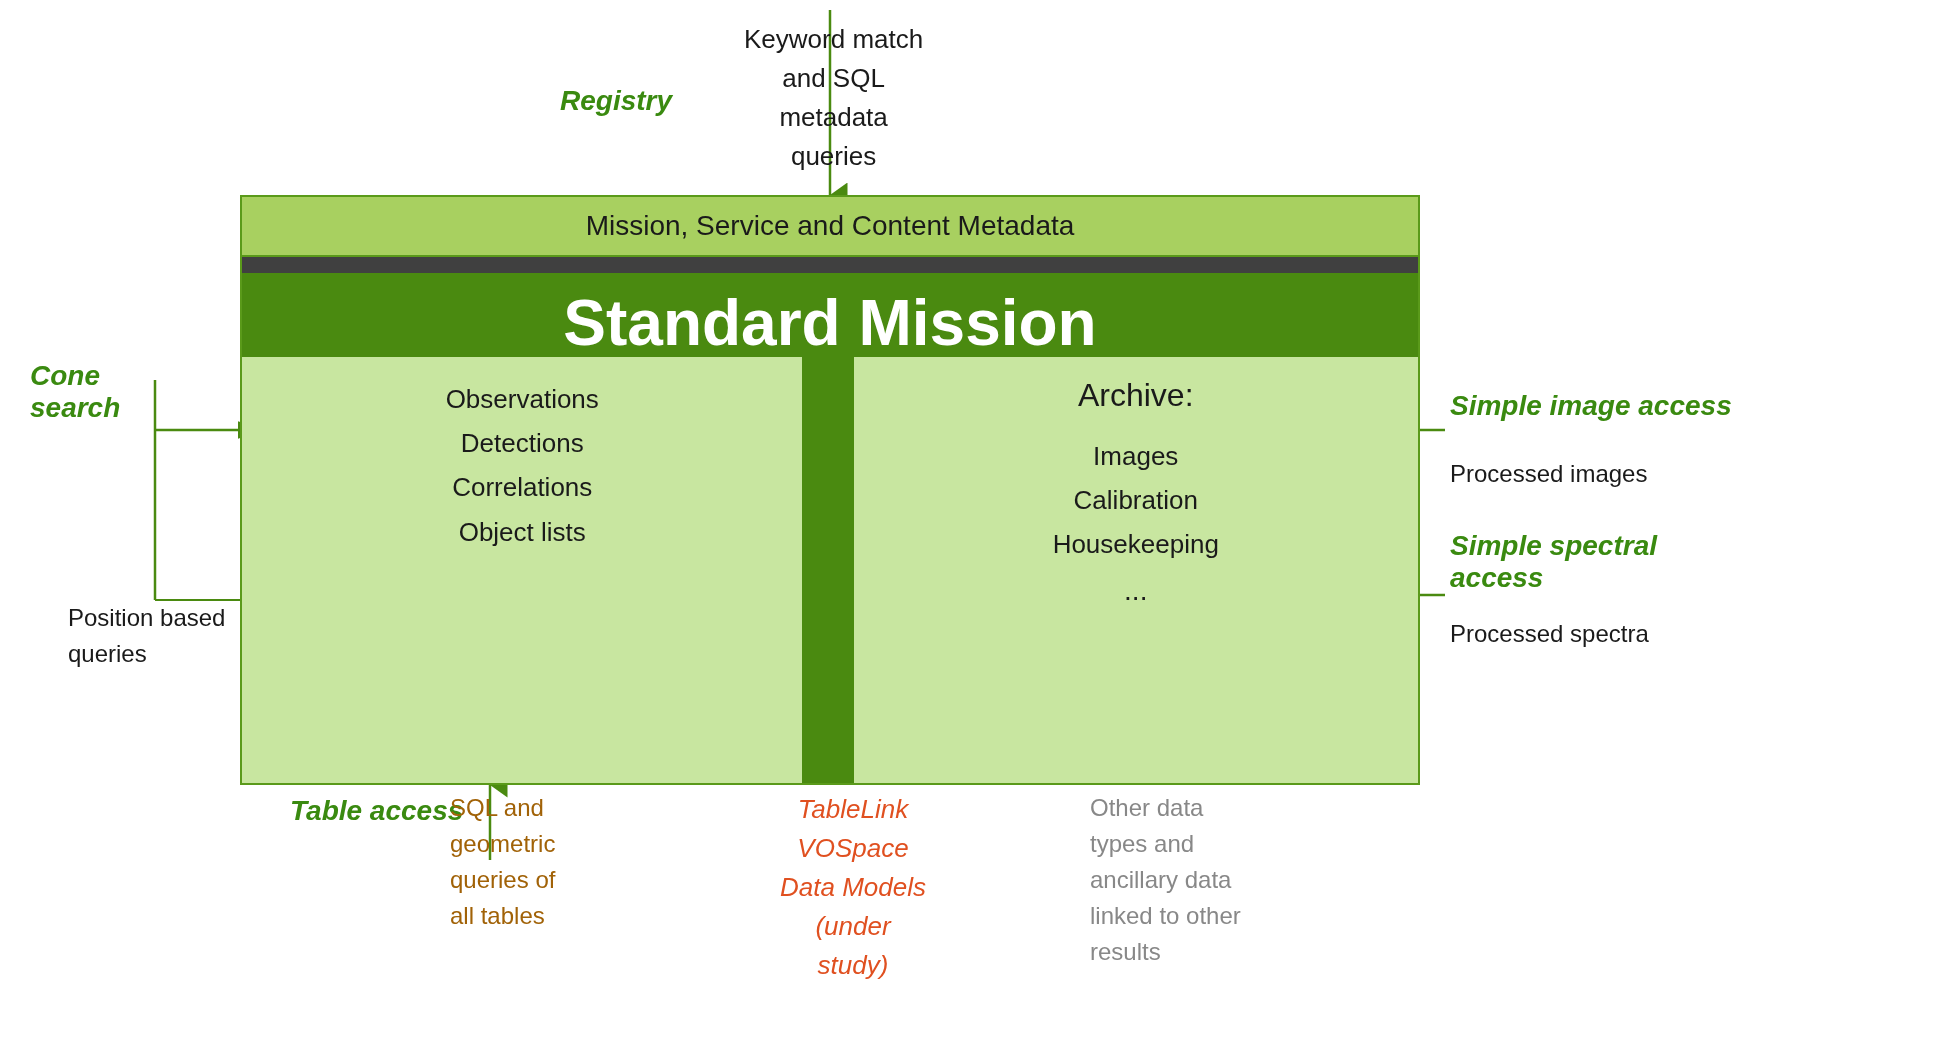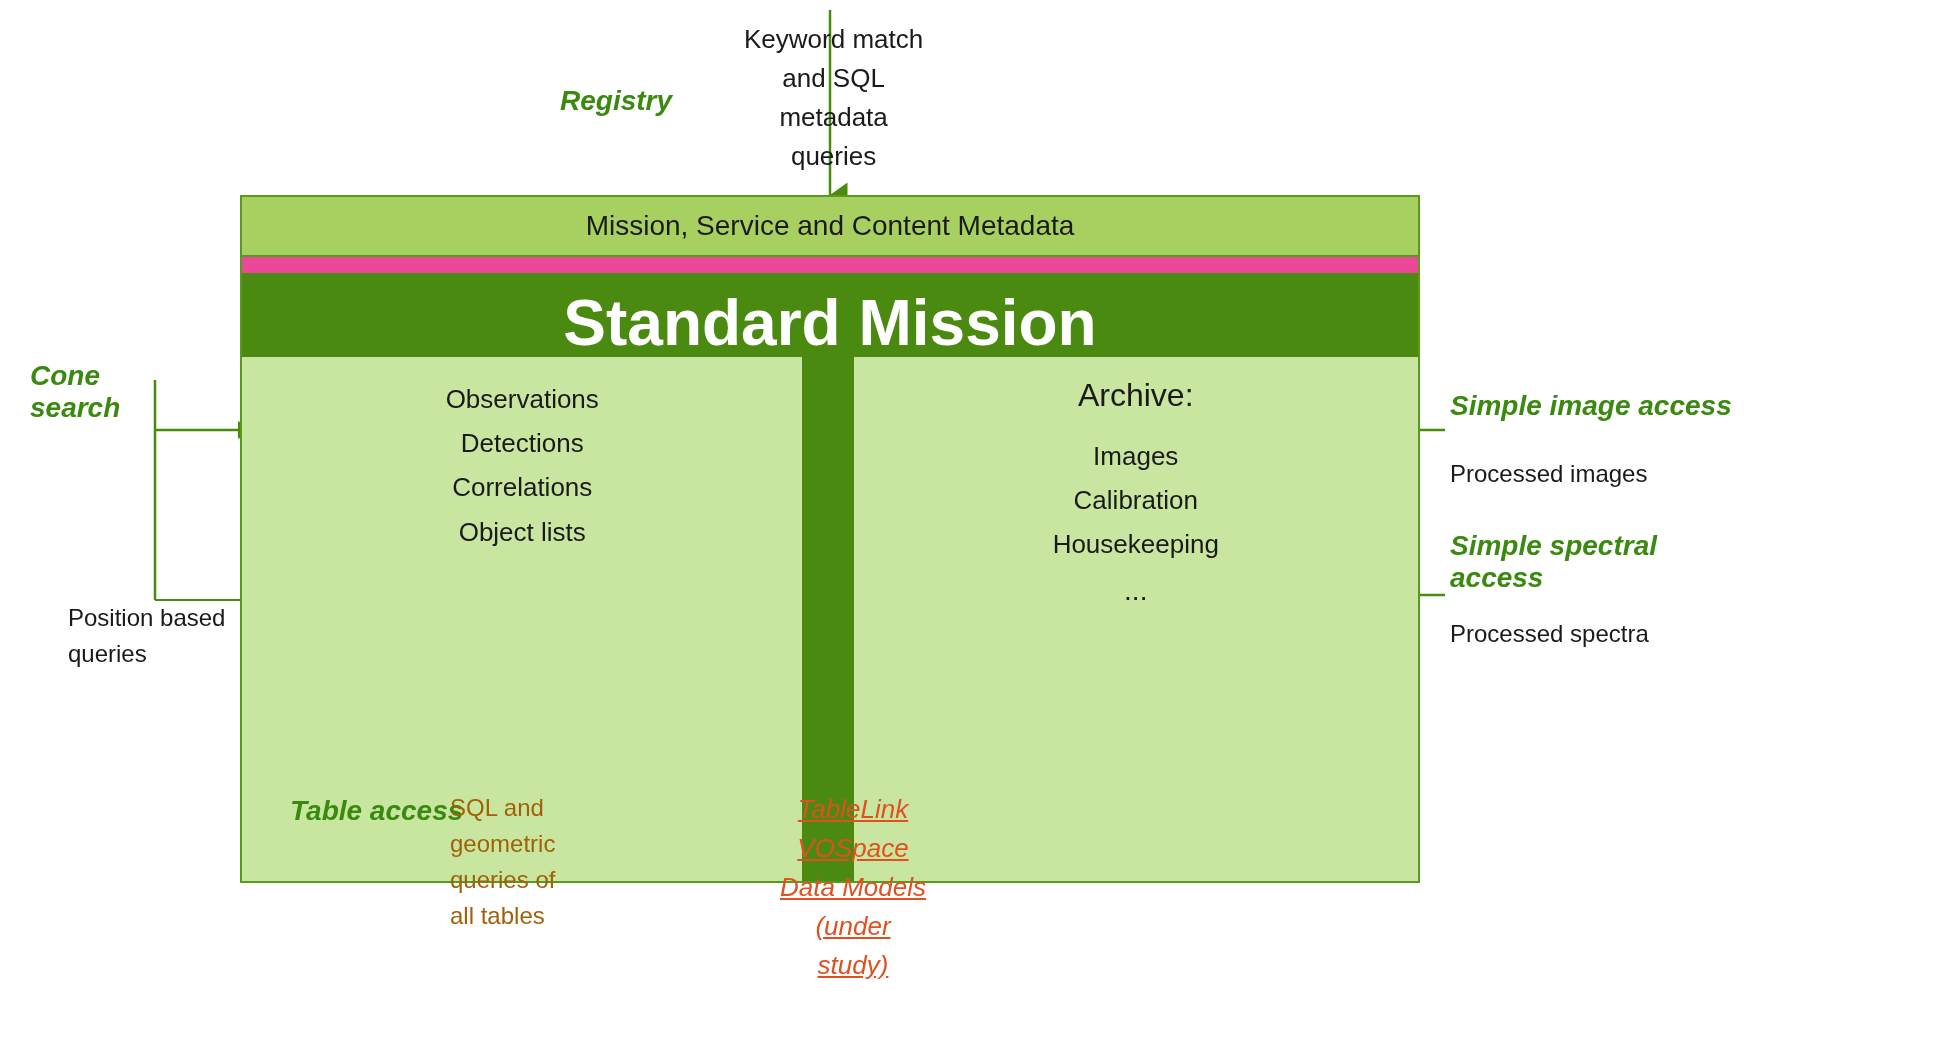--- a/index.html
+++ b/index.html
@@ -18,22 +18,22 @@
       width: 1934px;
       height: 1048px;
     }
 
     
     .outer-box {
       position: absolute;
       top: 195px;
       left: 240px;
       width: 1180px;
-      height: 688px;
-      background: #ec4899;
+      height: 590px;
+      background: #404040;
       border: 2px solid #5a9a1a;
     }
 
     
     .metadata-bar {
       position: absolute;
       top: 0;
       left: 0;
       right: 0;
       height: 60px;
@@ -349,27 +349,34 @@
   </div>
 
   <div class="sql-queries">
     <span style="white-space:pre-line;">SQL and
 geometric
 queries of
 all tables</span>
   </div>
 
   <div class="tablelink-text">
-    <span style="white-space:pre-line; color:#e05020; font-style:italic; font-size:26px;text-decoration:underline;">TableLink
+    <span style="white-space:pre-line; color:#e05020; font-style:italic; font-size:26px;">TableLink
 VOSpace
 Data Models
 (under
 study)</span>
   </div>
 
+  <div class="other-data">
+    <span style="white-space:pre-line;">Other data
+types and
+ancillary data
+linked to other
+results</span>
+  </div>
 
   <div class="simple-image-label">
     <span style="font-size:28px; color:#3a8a10; font-style:italic; font-weight:bold;">Simple image access</span>
   </div>
 
   <div class="processed-images">
     <span style="font-size:24px; color:#1a1a1a;">Processed images</span>
   </div>
 
   <div class="simple-spectral-label">

